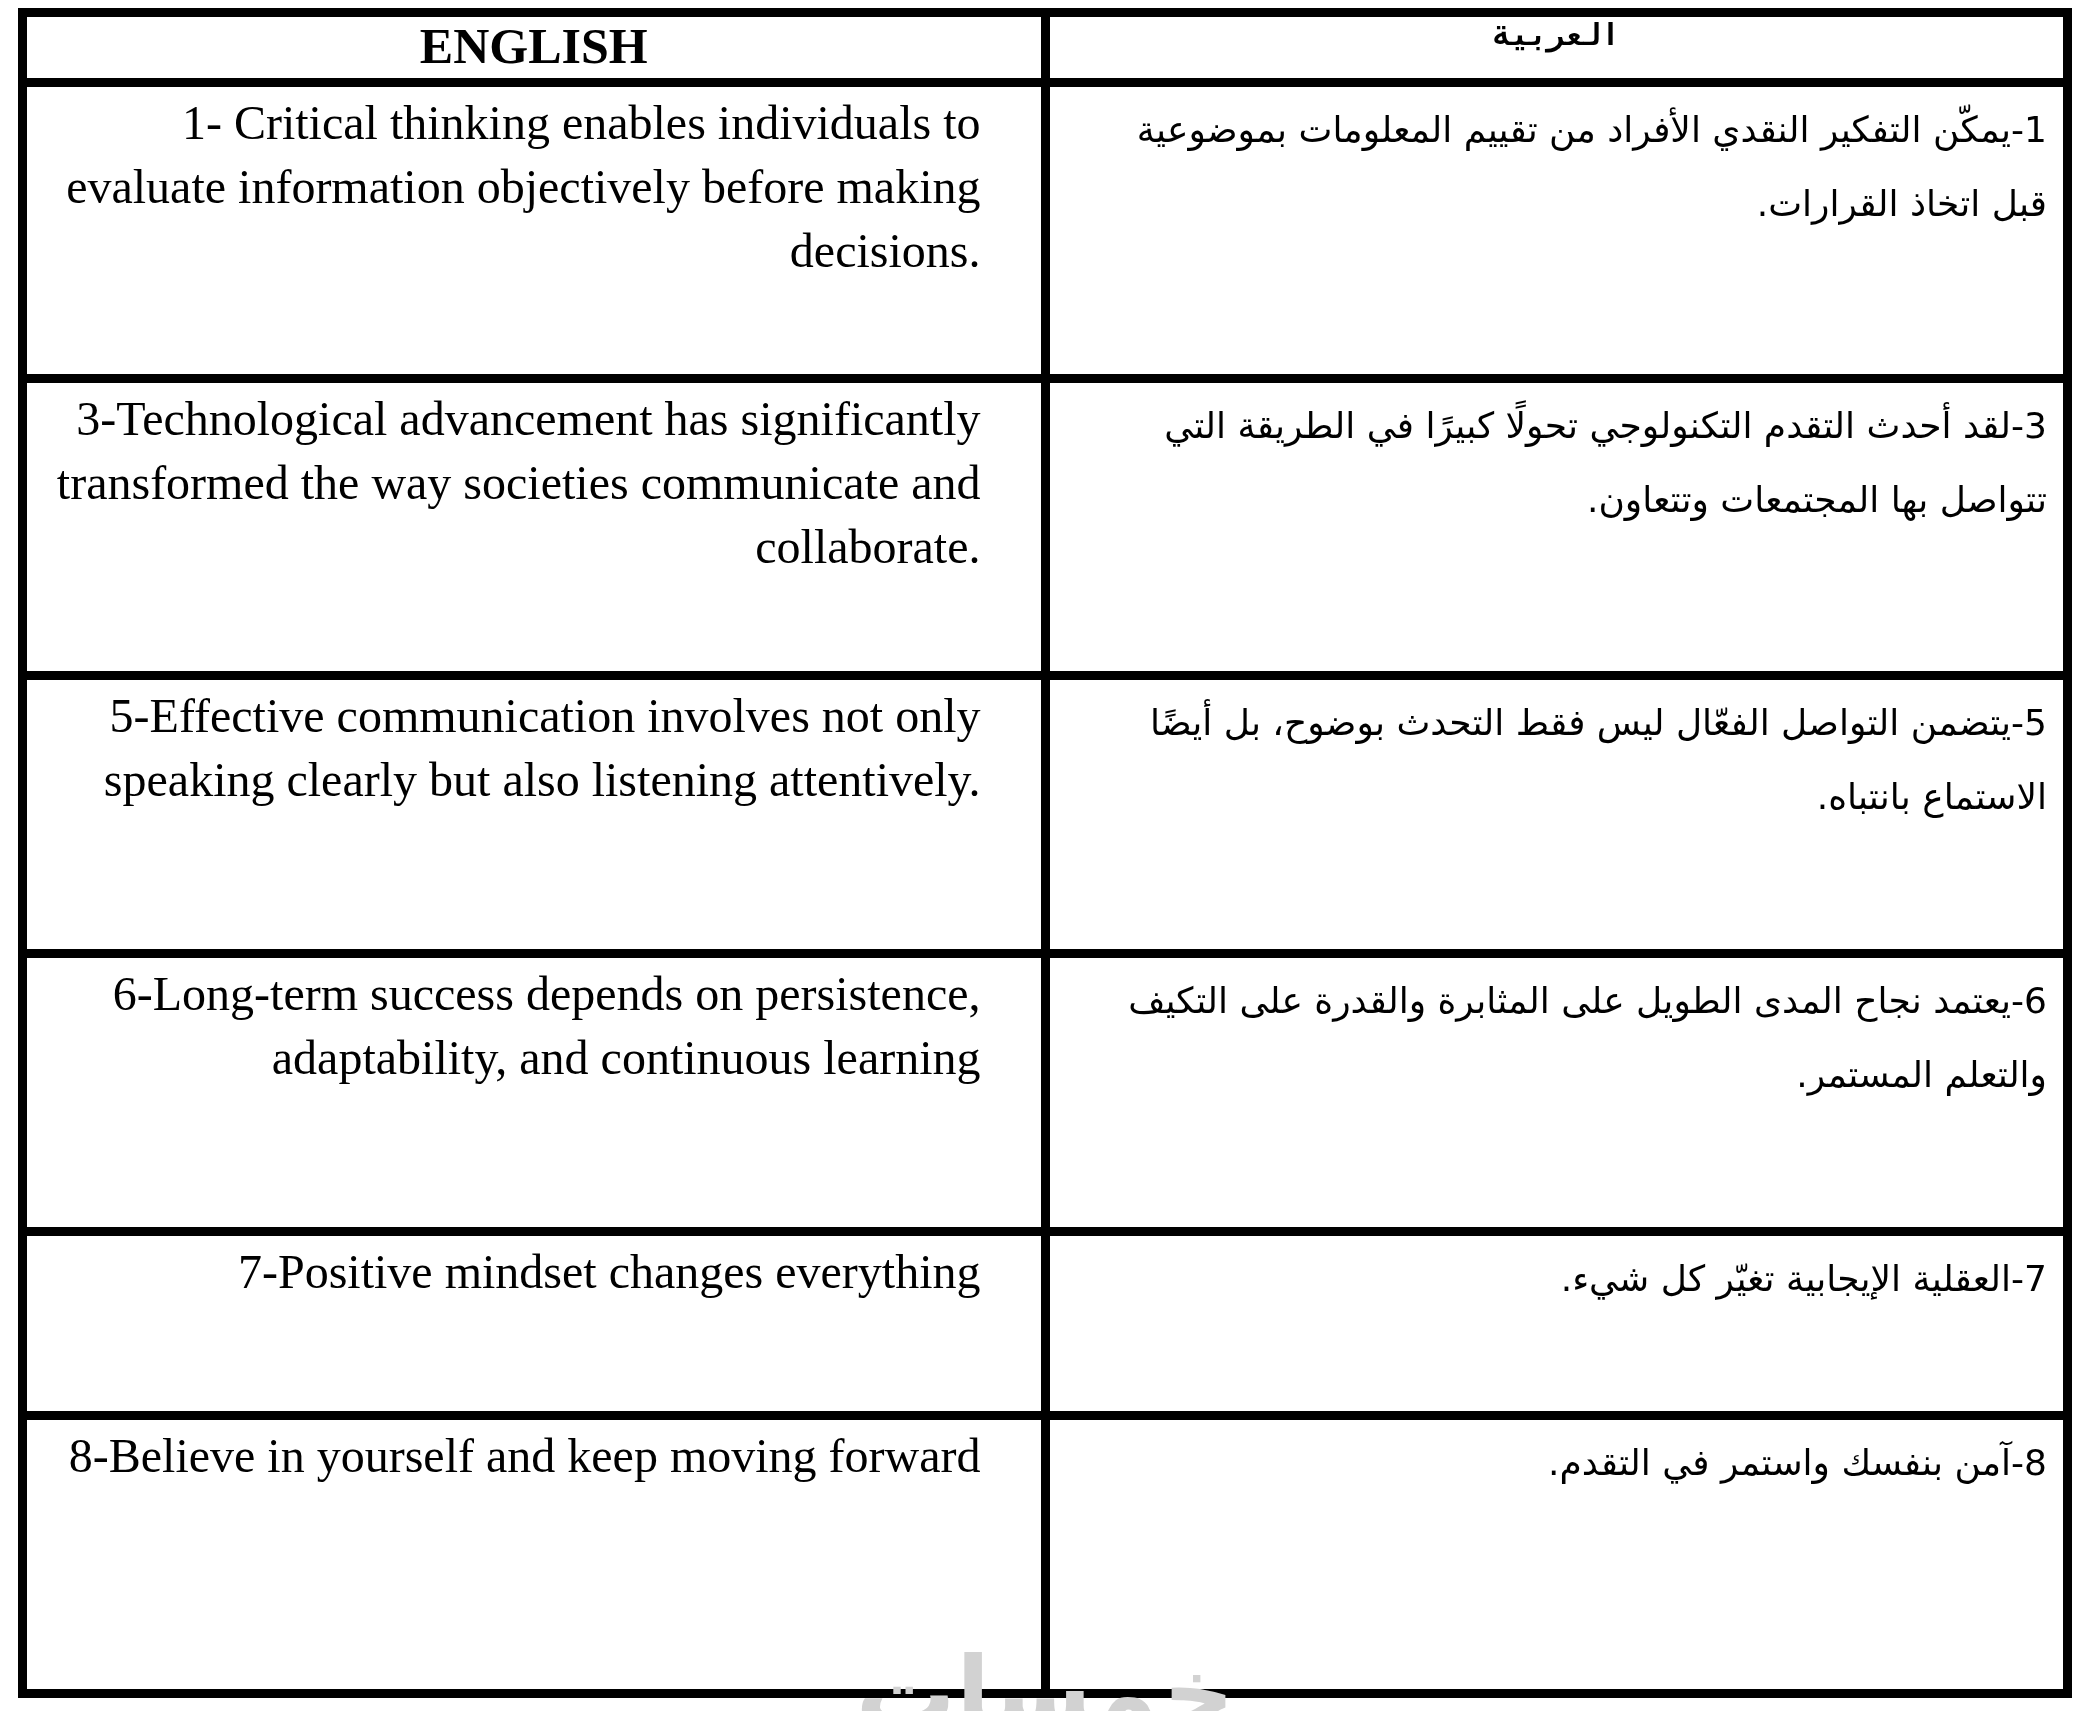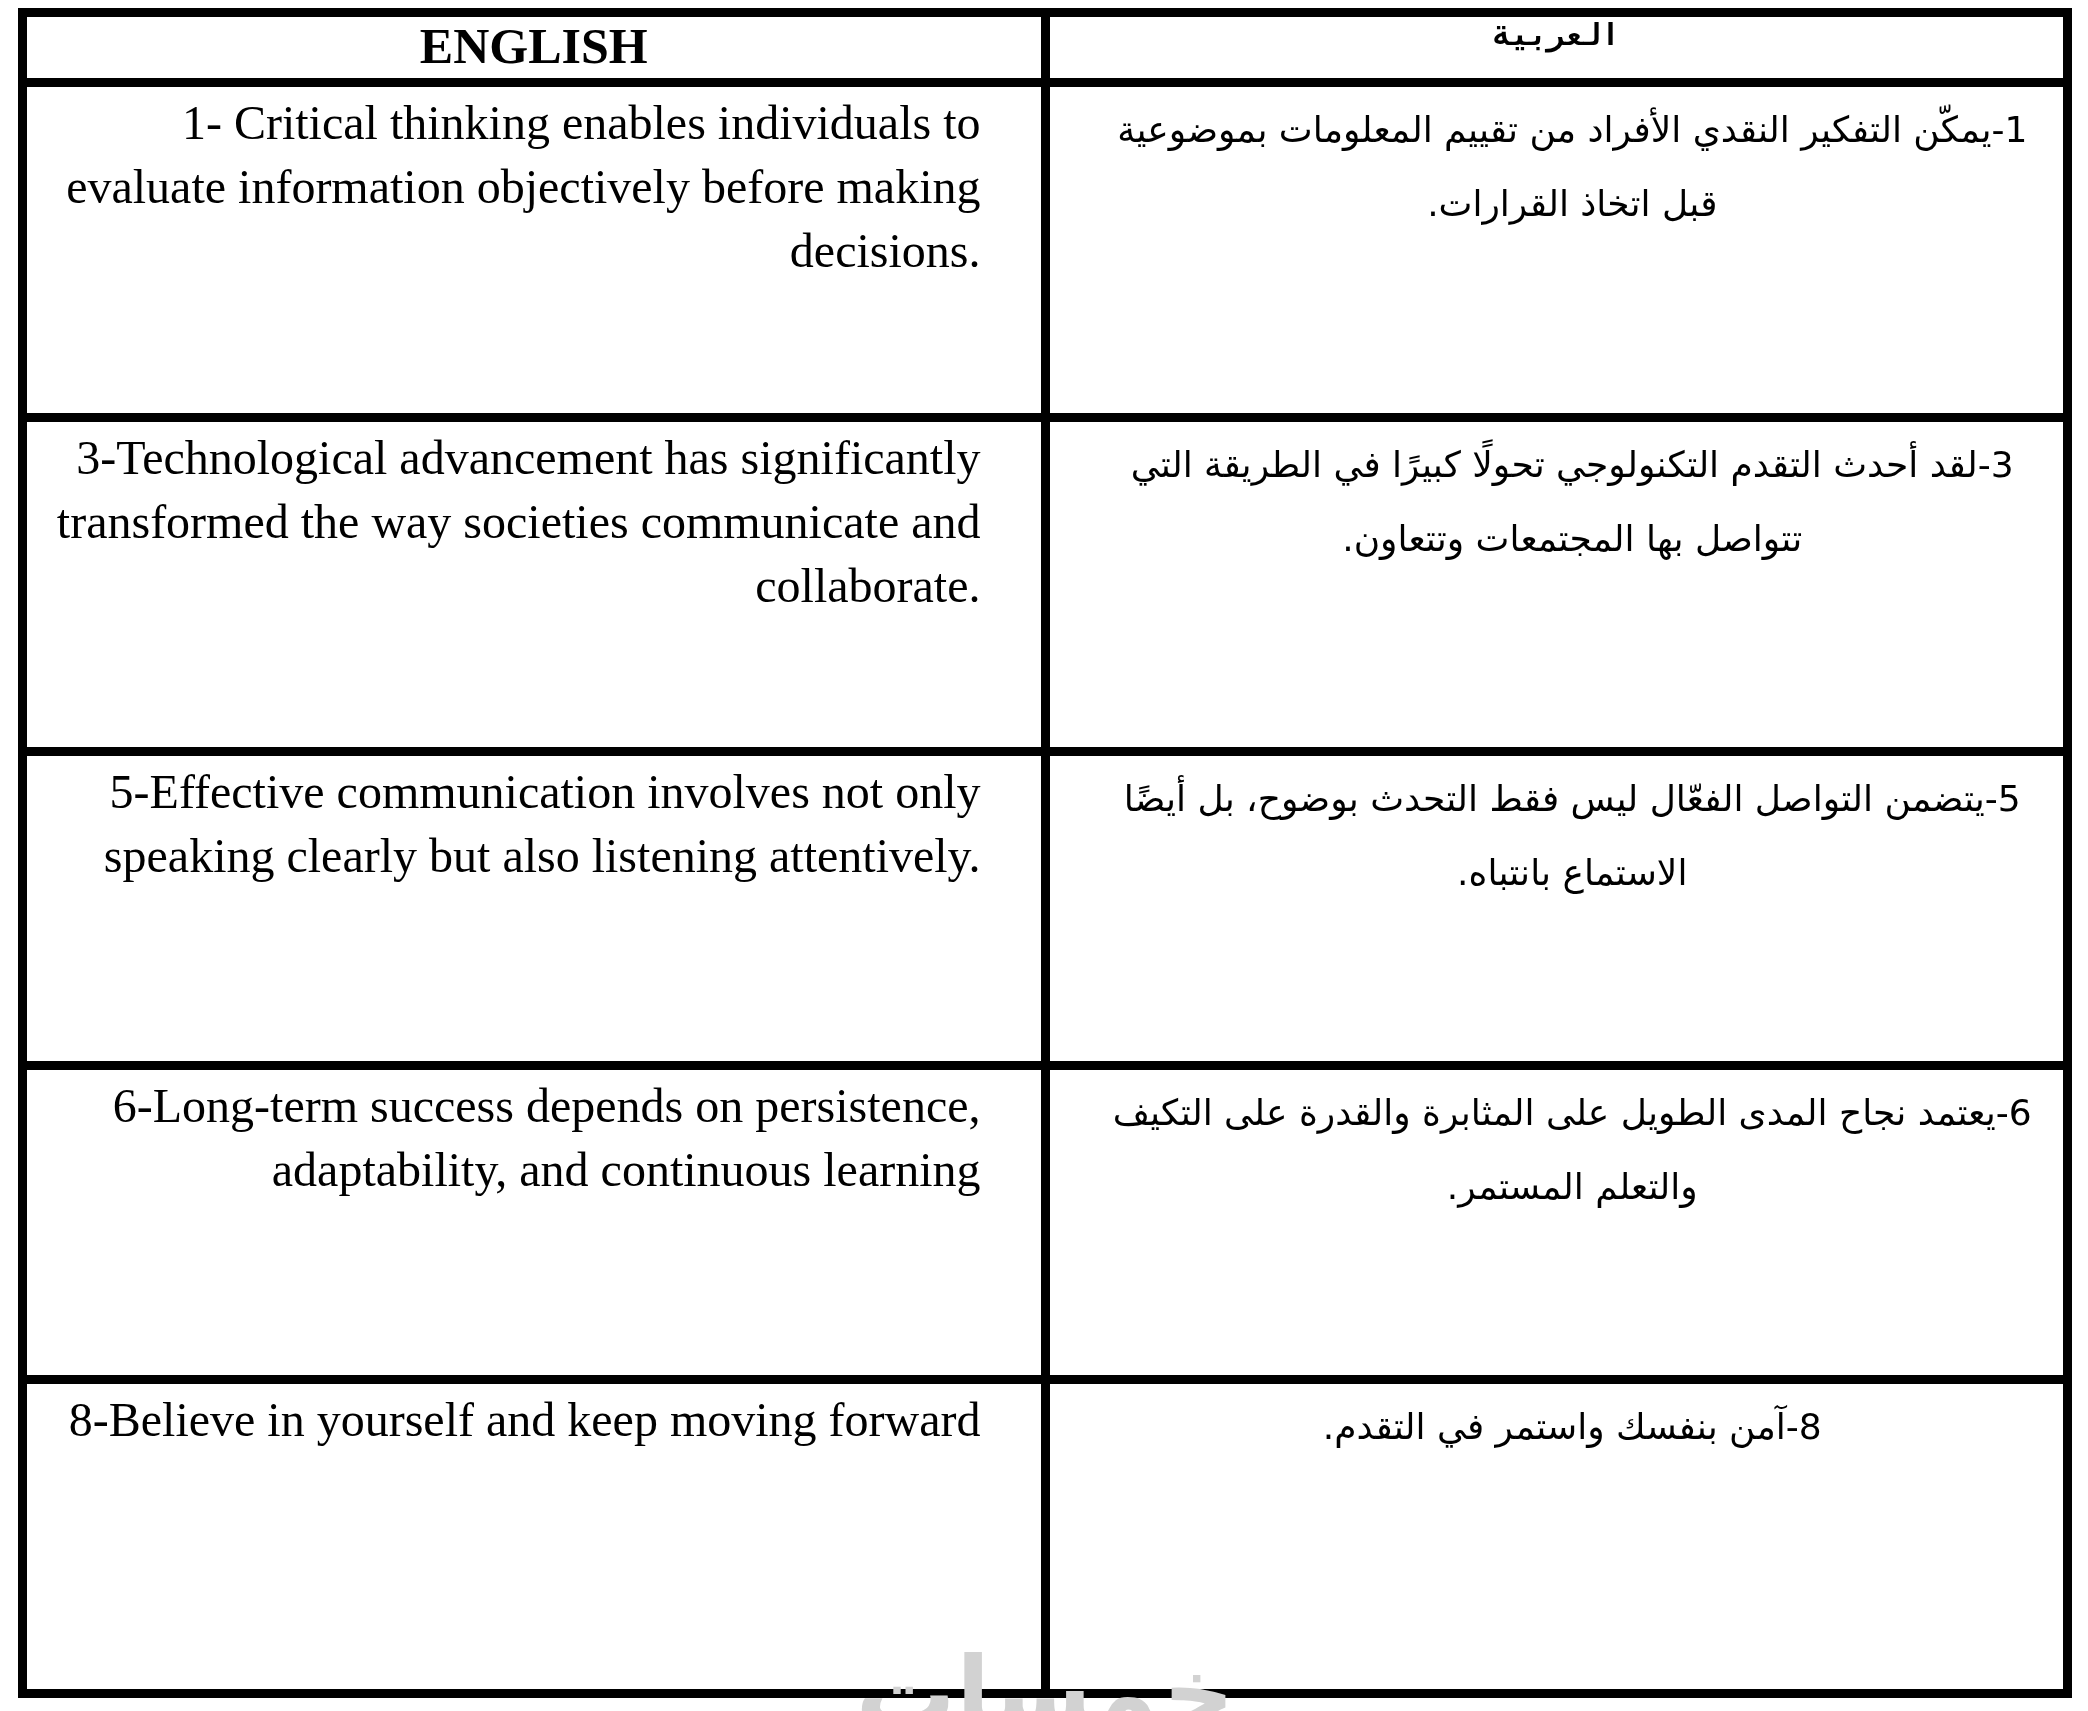--- a/index.html
+++ b/index.html
@@ -64,21 +64,21 @@
     direction: rtl;
   }
   td.cell-en {
     font-size: 48px;
     line-height: 64px;
     text-align: right;
     padding: 4px 60px 4px 14px;
   }
   td.cell-ar {
     direction: rtl;
-    text-align: center;
+    text-align: right;
     font-family: "DejaVu Sans", sans-serif;
     font-size: 36px;
     line-height: 74px;
     padding: 6px 16px 6px 48px;
   }
 </style>
 </head>
 <body>
 
 <div class="page">
@@ -102,20 +102,24 @@
         <td class="cell-ar">3-لقد أحدث التقدم التكنولوجي تحولًا كبيرًا في الطريقة التي تتواصل بها المجتمعات وتتعاون.</td>
       </tr>
       <tr class="row-std">
         <td class="cell-en">5-Effective communication involves not only speaking clearly but also listening attentively.</td>
         <td class="cell-ar">5-يتضمن التواصل الفعّال ليس فقط التحدث بوضوح، بل أيضًا الاستماع بانتباه.</td>
       </tr>
       <tr class="row-std">
         <td class="cell-en">6-Long-term success depends on persistence, adaptability, and continuous learning</td>
         <td class="cell-ar">6-يعتمد نجاح المدى الطويل على المثابرة والقدرة على التكيف والتعلم المستمر.</td>
       </tr>
+      <tr class="row-short">
+        <td class="cell-en">7-Positive mindset changes everything</td>
+        <td class="cell-ar">7-العقلية الإيجابية تغيّر كل شيء.</td>
+      </tr>
       <tr class="row-std">
         <td class="cell-en">8-Believe in yourself and keep moving forward</td>
         <td class="cell-ar">8-آمن بنفسك واستمر في التقدم.</td>
       </tr>
     </tbody>
   </table>
 
 </div>
 
 </body></html>

